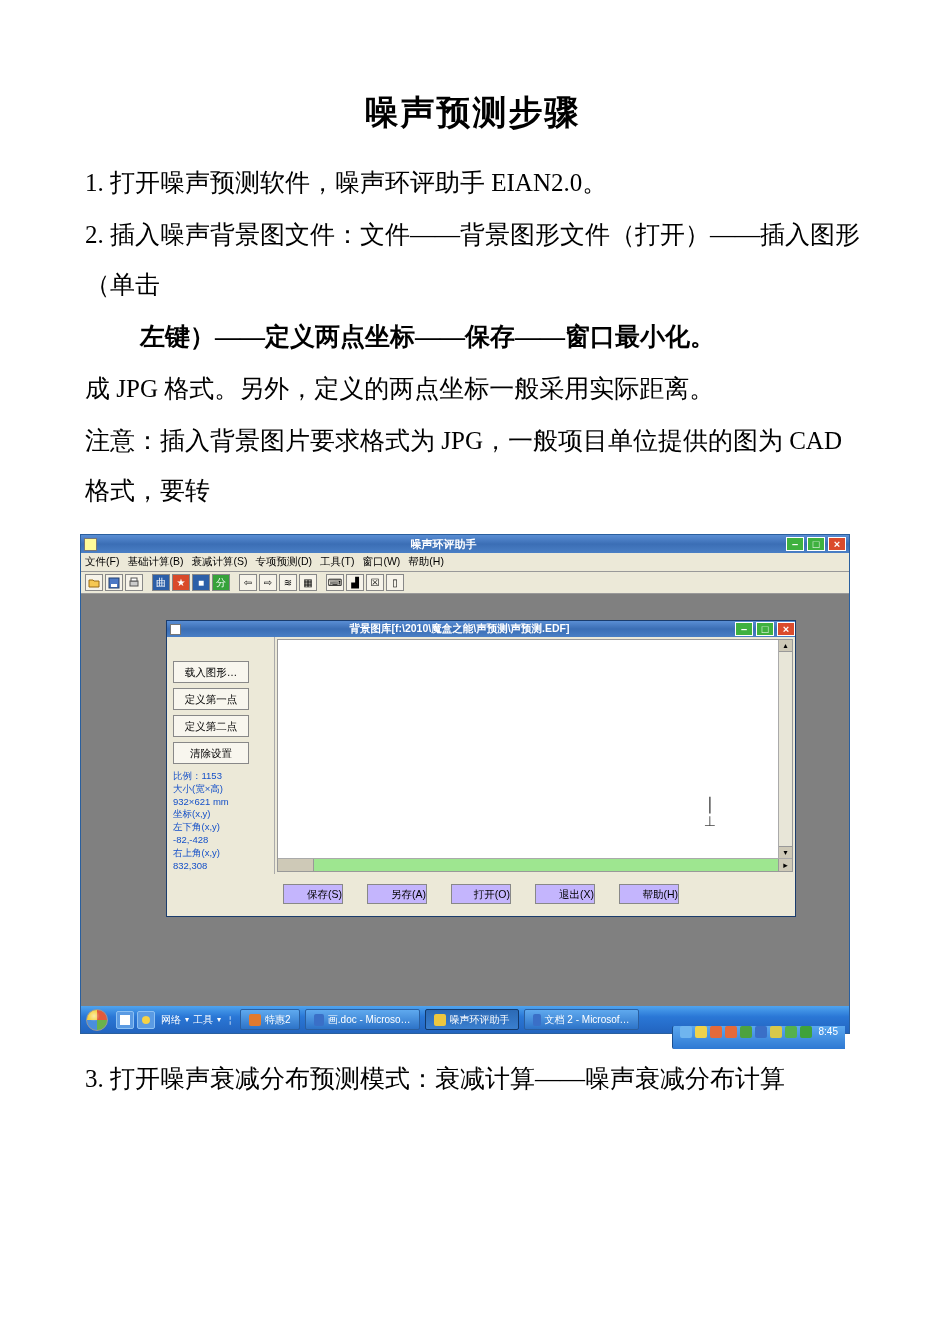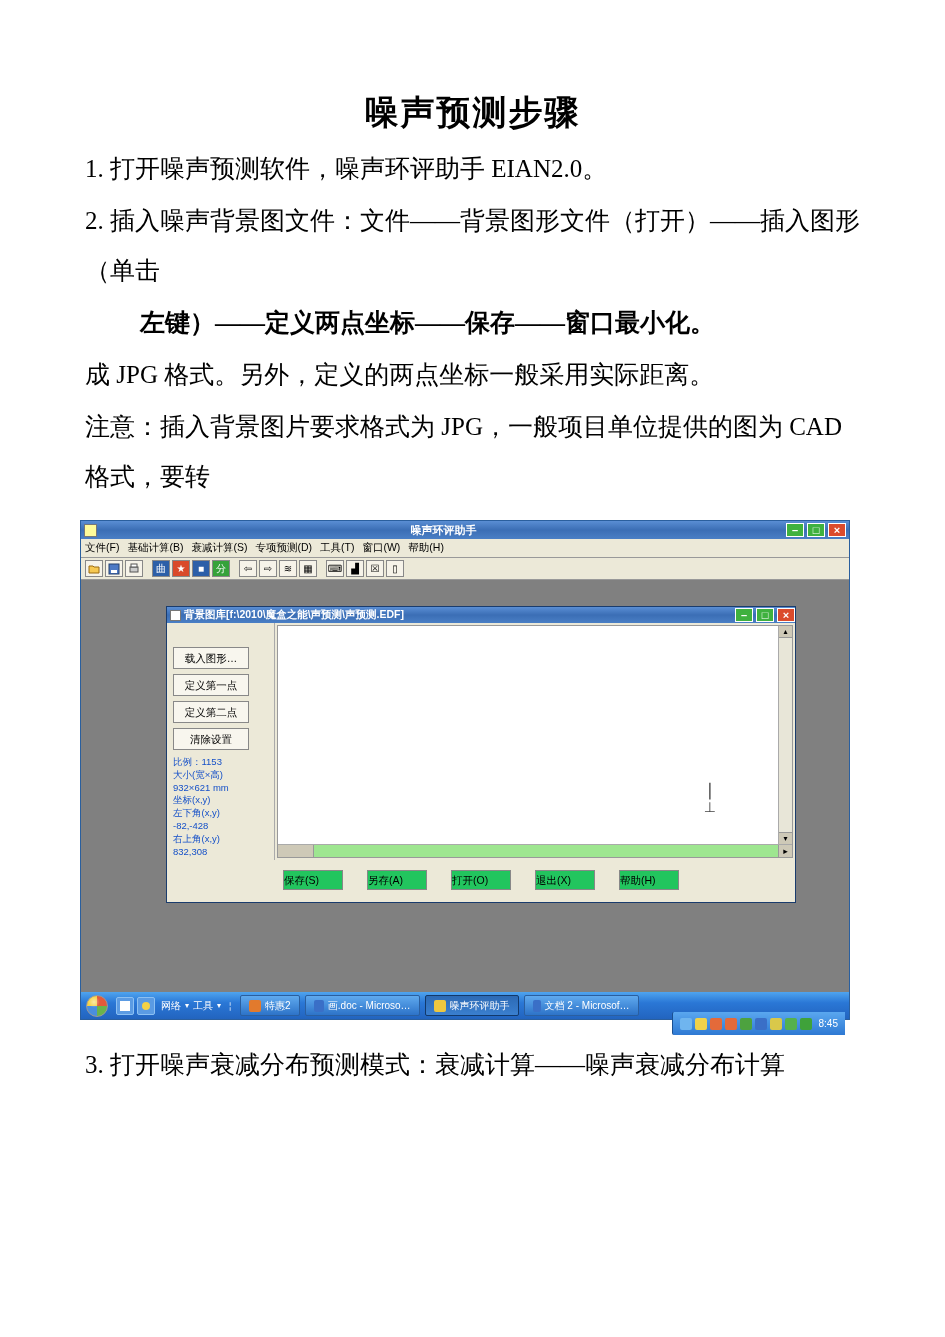--- a/index.html
+++ b/index.html
@@ -10,21 +10,21 @@
       color: #000;
       padding: 0;
     }
     .doc-page {
       padding: 90px 85px 40px 85px;
     }
     .doc-title {
       font-size: 34px;
       font-weight: bold;
       text-align: center;
-      margin-bottom: 8px;
+      margin-bottom: 22px;
       letter-spacing: 2px;
     }
     .doc-paragraph {
       font-size: 25px;
       line-height: 2.0;
       margin-bottom: 2px;
     }
     .indent {
       text-indent: 2.2em;
       font-weight: bold;
@@ -104,21 +104,21 @@
       width: 630px;
       background: #ece9d8;
       border: 1px solid #1a3c6d;
     }
     .inner-titlebar {
       background: linear-gradient(#5a8ed4, #3b6eb5 50%, #4a7fc5);
       color:#fff; font-weight: bold; font-size: 10.5px;
       height: 16px; display:flex; align-items:center;
     }
     .inner-titlebar .tb-icon2{ width:11px;height:11px;background:#fff;margin:0 3px;border:1px solid #777;}
-    .inner-titlebar .tt { flex:1; text-align:left; }
+    .inner-titlebar .tt { flex:1; text-align:center; }
     .inner-body {
       display:flex;
       height: 237px;
     }
     .side-panel {
       width: 108px; background:#ece9d8; padding: 24px 6px;
       border-right: 1px solid #aaa;
       font-size: 10px;
       color:#000;
     }
@@ -149,22 +149,22 @@
     .canvas-vscroll .va{ height:12px; background:#cec9b7; border-bottom:1px solid #999; text-align:center; font-size:8px; line-height:12px;}
     .canvas-vscroll .vb{ position:absolute; bottom:0; height:12px; left:0; right:0; background:#cec9b7; border-top:1px solid #999; text-align:center; font-size:8px; line-height:12px;}
     .mark {
       position:absolute; right:76px; bottom:42px; font-size:14px; color:#444;
     }
     .bottom-btns {
       display:flex; justify-content:center; gap:24px;
       padding: 10px 0 12px 0;
     }
     .dlg-btn {
-      width: 60px; height: 20px; background:#22c55e; border:1px solid #888;
-      font-size:10.5px; text-align:left; line-height:18px;
+      width: 60px; height: 20px; background:#c4b5fd; border:1px solid #888;
+      font-size:10.5px; text-align:right; line-height:18px;
     }
 
     .taskbar {
       height: 27px;
       background: linear-gradient(#4fa4ef, #2a77d6 40%, #2264bf);
       display:flex; align-items:center; color:#fff; font-size:10px;
       padding-right:4px;
     }
     .start-orb {
       width: 32px; height: 27px;
@@ -180,21 +180,21 @@
     .taskbtn {
       height:21px; margin-left:5px; padding: 0 8px;
       background: linear-gradient(#5fa9ee,#2d73c8);
       border:1px solid #2a5fa0; border-radius:2px;
       display:flex; align-items:center; gap:4px; color:#fff;
       max-width: 115px; overflow:hidden; white-space:nowrap;
     }
     .taskbtn.active{ background: linear-gradient(#2c6ab5,#3a7fcf); border-color:#12396b;}
     .taskbtn .ti{ width:12px;height:12px;background:#fff;border-radius:2px;}
     .tray {
-      margin-left:auto; display:flex; align-items:center; gap:3px;
+      margin-left:auto; display:flex; gap:3px;
       background: linear-gradient(#5aa7ef,#2e79d3);
       height:23px; padding:0 7px; border-left:1px solid #1a4f91; border-radius:2px 0 0 2px;margin-top:36px;
     }
     .tray .ic{ width:12px;height:12px;border-radius:2px;}
     .tray .time{margin-left:4px;}
 
     .mid-controls { color:#fff; display:flex; align-items:center; gap:4px; margin-left:6px;}
     .mid-controls .arr{font-size:8px;}
   </style>
 </head>

